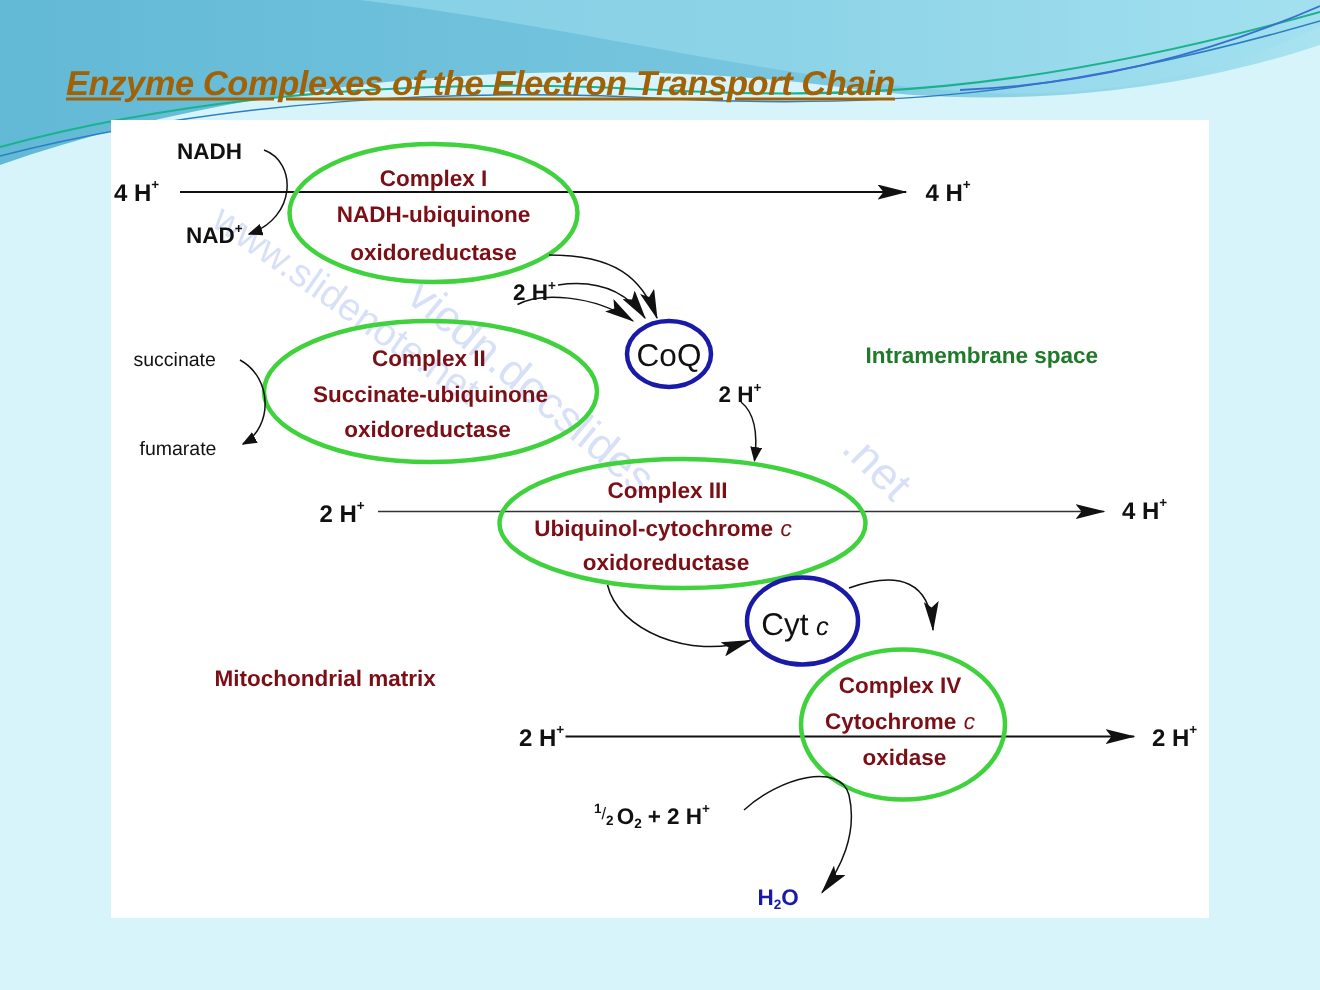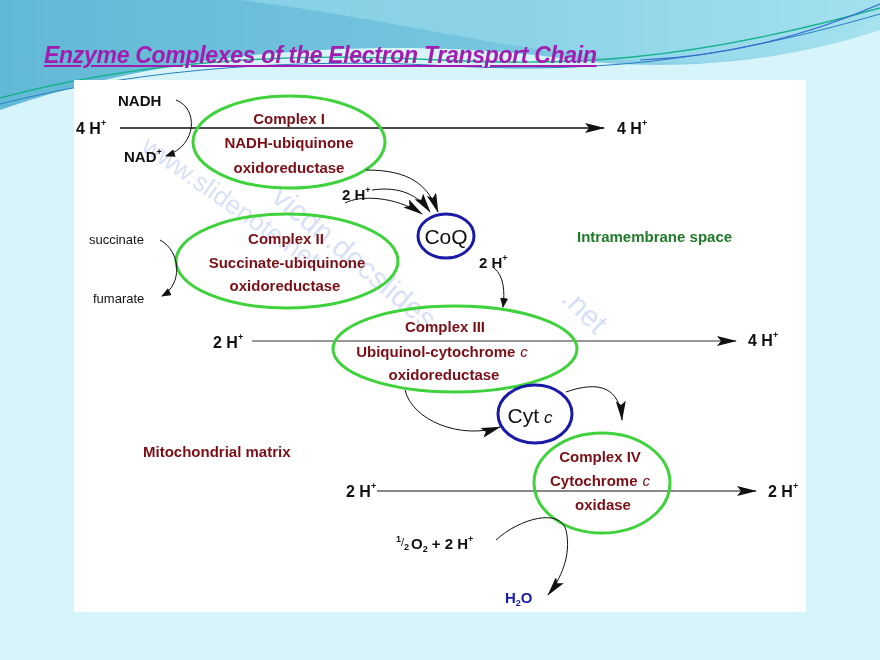--- a/index.html
+++ b/index.html
@@ -8,21 +8,21 @@
     background: #d8f4fb;
     font-family: "Liberation Sans", sans-serif;
   }
   .bg-top {
     position:absolute; left:0; top:0; width:880px; height:140px;
   }
   .slide-title {
     position:absolute; left:44px; top:42px;
     font-family: "Liberation Sans", sans-serif;
     font-size:23px; font-weight:bold; font-style:italic;
-    color:#a21caf; text-decoration:underline;
+    color:#a16207; text-decoration:underline;
     letter-spacing:-0.3px; white-space:nowrap;
   }
   .panel {
     position:absolute; left:74px; top:80px; width:732px; height:532px;
     background:#ffffff;
   }
   .diagram { position:absolute; left:0; top:0; width:880px; height:660px; }
   .lbl { font-family:"Liberation Sans", sans-serif; font-weight:bold; }
   .dark { fill:#111111; }
   .maroon { fill:#7a0f16; }

